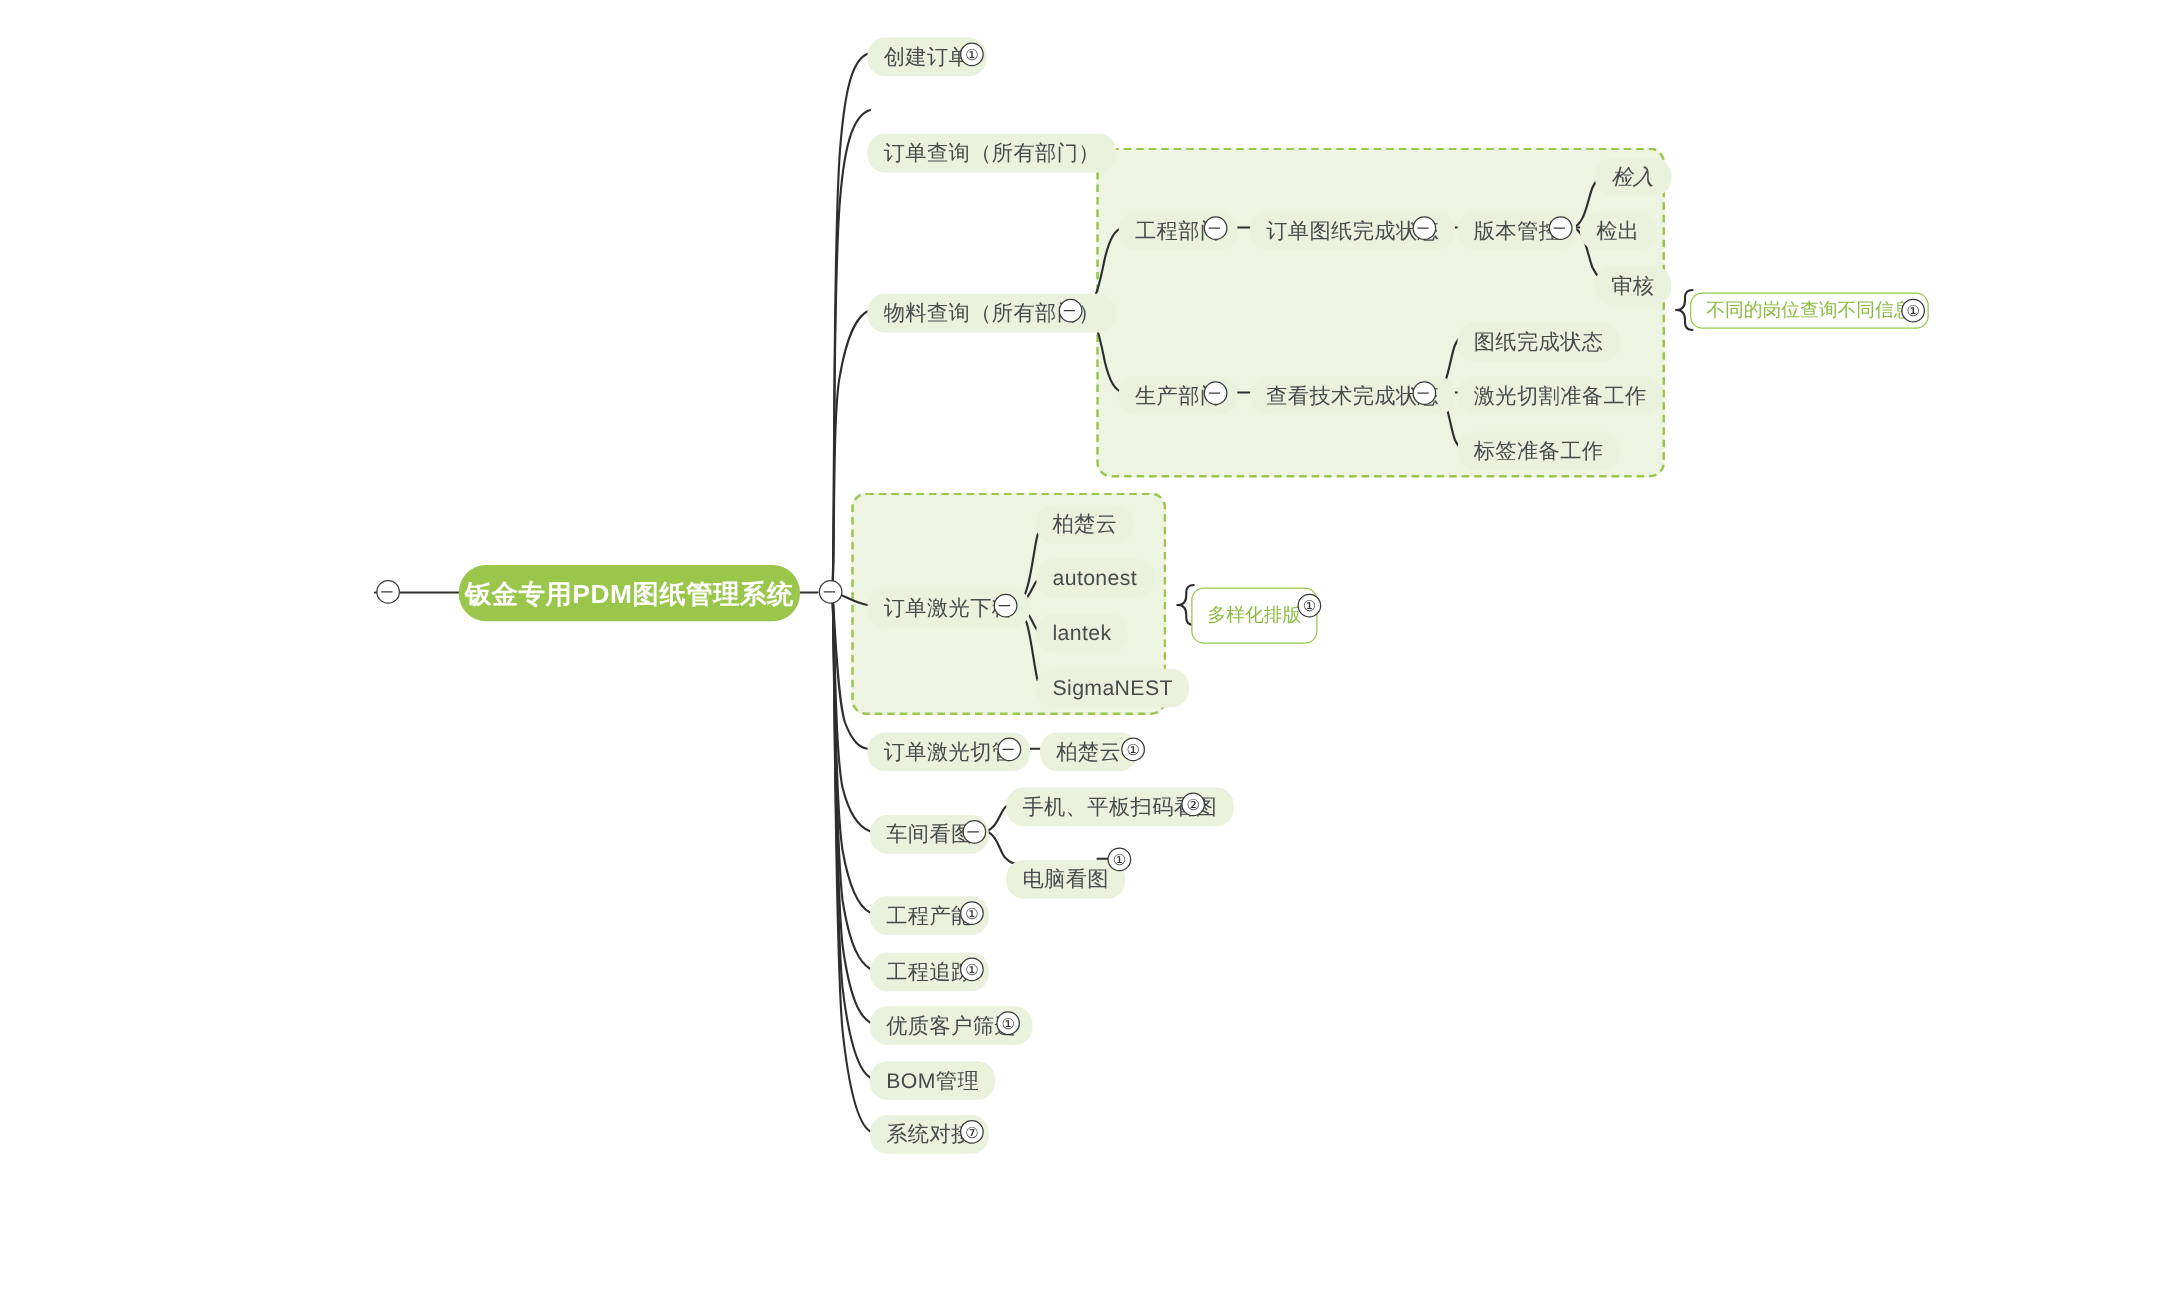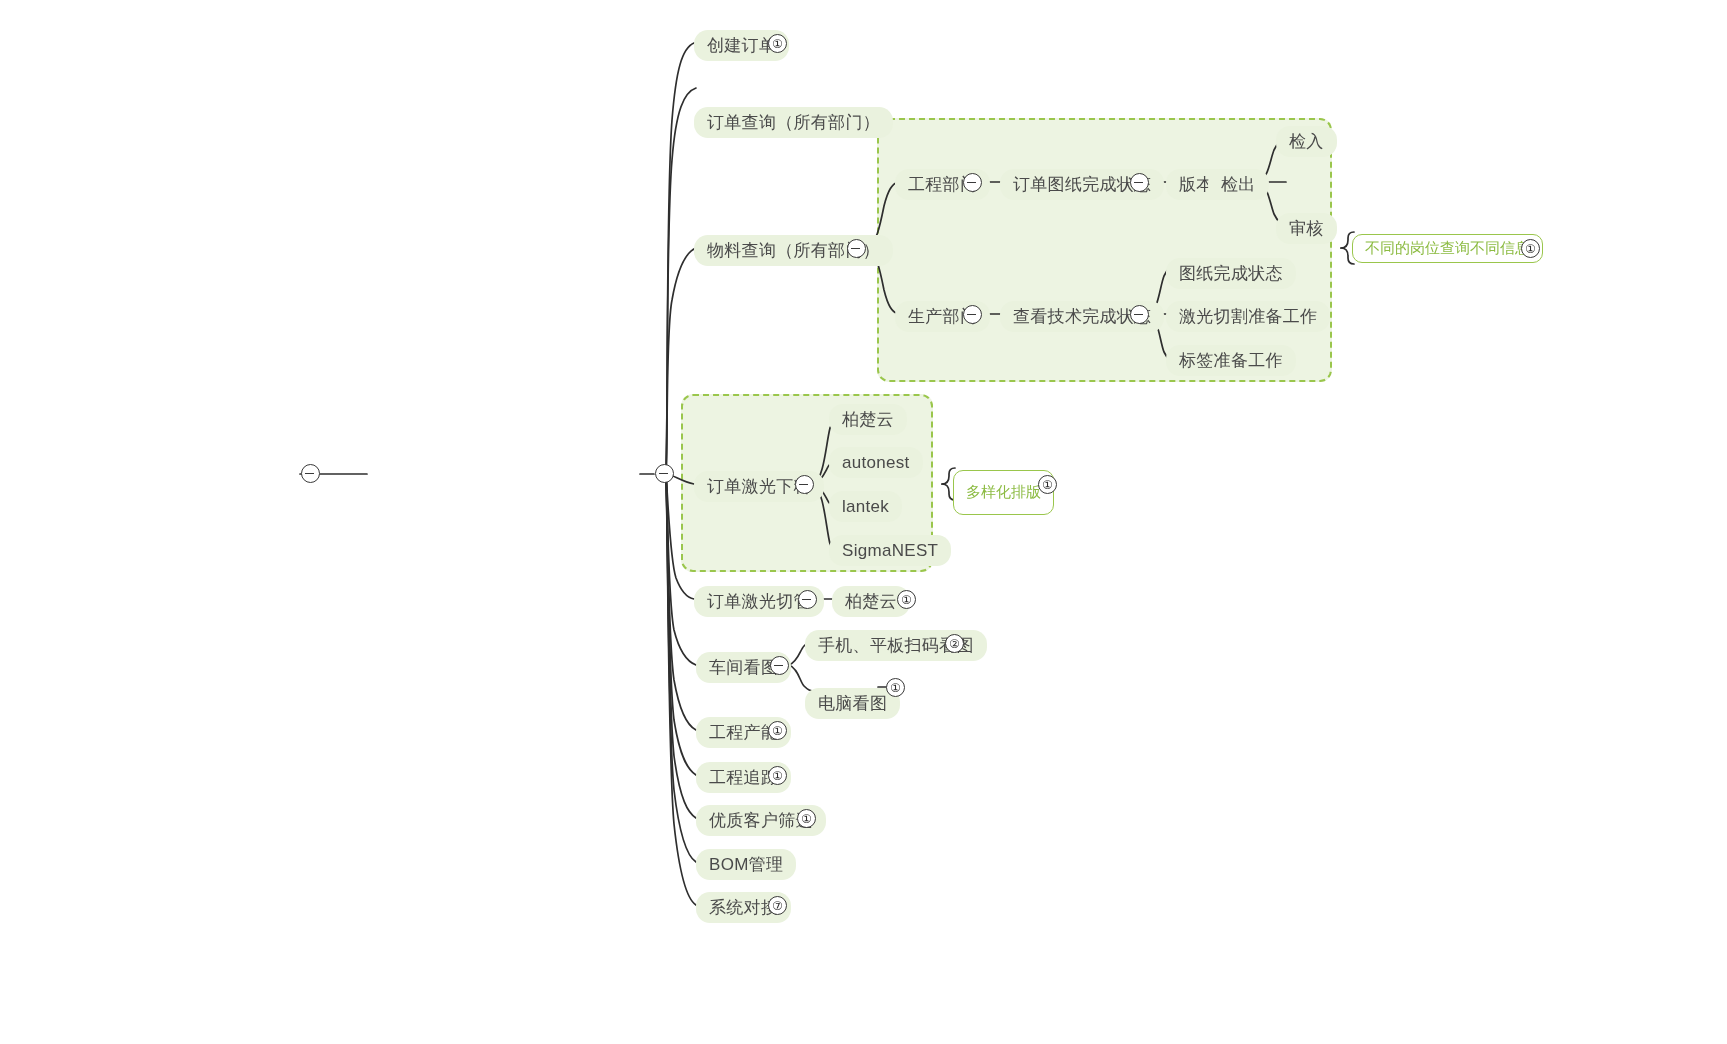--- a/index.html
+++ b/index.html
@@ -205,20 +205,23 @@
 
       <path d="M760,730 L768,730"></path>
       <path d="M760,775 L768,775"></path>
       <path d="M789,818 L797,818"></path>
       <path d="M760,905 L768,905"></path>
     </g>
   </svg>
 
   <div class="toggle" style="left:301px; top:464px;"></div>
 
+  <div class="root-green" style="left:367px; top:452px; width:273px; height:45px;">
+    <span>钣金专用PDM图纸管理系统</span>
+  </div>
   <div class="toggle" style="left:655px; top:464px;"></div>
 
   <div class="node" style="left:694px; top:30px;">
     <span>创建订单</span>
   </div>
   <div class="badge" style="left:768px; top:34px;">
     <span>①</span>
   </div>
 
   <div class="node" style="left:694px; top:75px;margin-top:32px;">
@@ -285,24 +288,24 @@
   <div class="node" style="left:1000px; top:169px;">
     <span>订单图纸完成状态</span>
   </div>
   <div class="toggle" style="left:1130px; top:173px;"></div>
 
   <div class="node" style="left:1166px; top:169px;">
     <span>版本管控</span>
   </div>
   <div class="toggle" style="left:1239px; top:173px;"></div>
 
-  <div class="node" style="left:1276px; top:126px;">
+  <div class="node" style="left:1276px; top:126px;font-style:italic;">
     <span>检入</span>
   </div>
-  <div class="node" style="left:1208px; top:169px;">
+  <div class="node" style="left:1264px; top:169px;">
     <span>检出</span>
   </div>
   <div class="node" style="left:1276px; top:213px;">
     <span>审核</span>
   </div>
 
   <div class="node" style="left:895px; top:301px;">
     <span>生产部门</span>
   </div>
   <div class="toggle" style="left:963px; top:305px;"></div>

